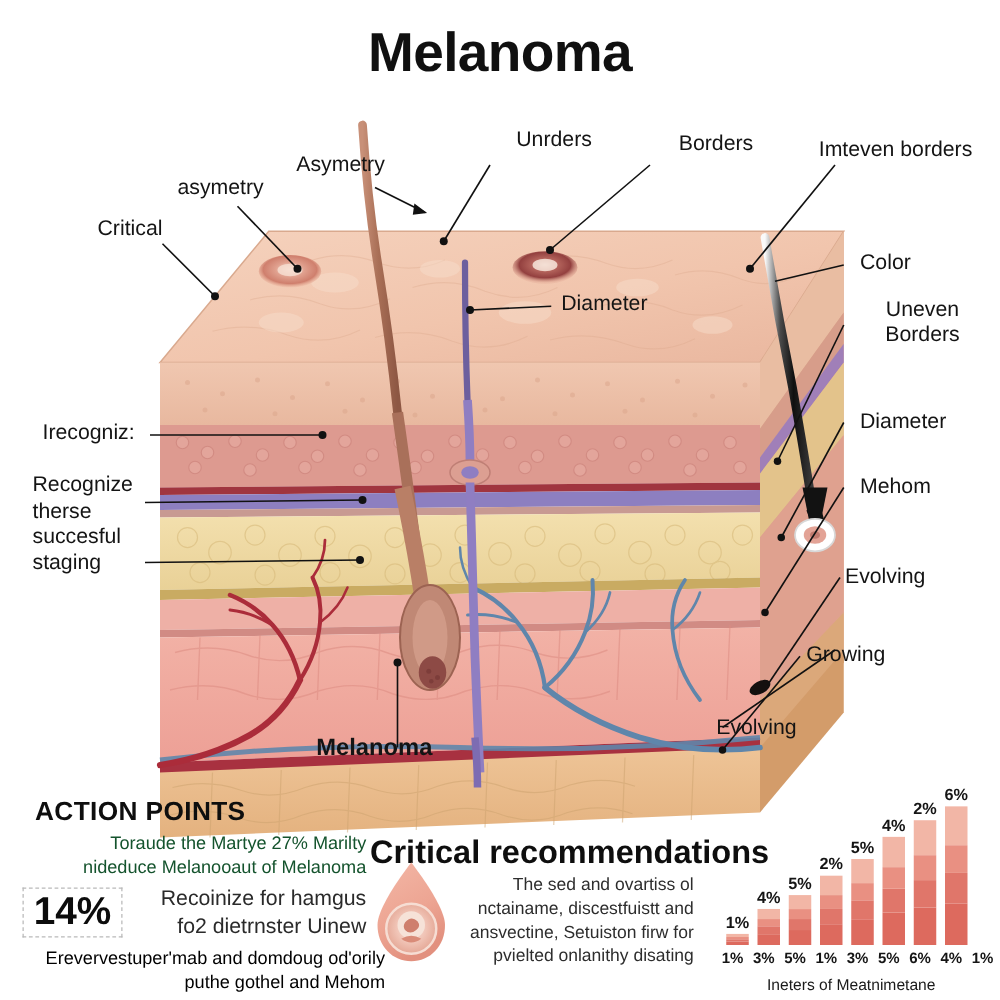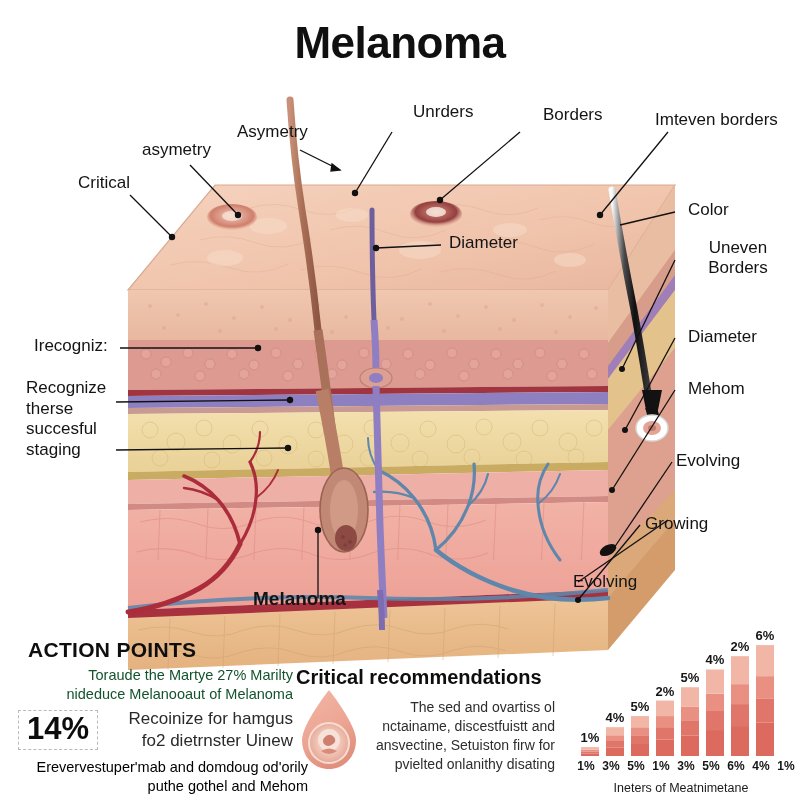--- a/index.html
+++ b/index.html
@@ -59,21 +59,21 @@
     line-height:1.05;
   }
   .ap-statnote{font-size:17px;line-height:1.28;color:#2a2a2a;}
   .ap-foot{
     position:absolute;left:28px;top:128px;width:280px;
     font-size:14.5px;line-height:1.28;color:#000000;
   }
 
   .cr-title{
     position:absolute;left:296px;top:36px;
-    font-size:20px;font-weight:bold;color:#0e0e0e;
+    font-size:26px;font-weight:bold;color:#0e0e0e;
   }
   .cr-body{
     position:absolute;left:355px;top:68px;width:200px;
     font-size:14px;line-height:1.35;color:#2d2d2d;
   }
   .drop{position:absolute;left:298px;top:688px;}
 
   
   .chart{position:absolute;left:565px;top:618px;width:232px;height:178px;}
   .chart svg{overflow:visible;}

